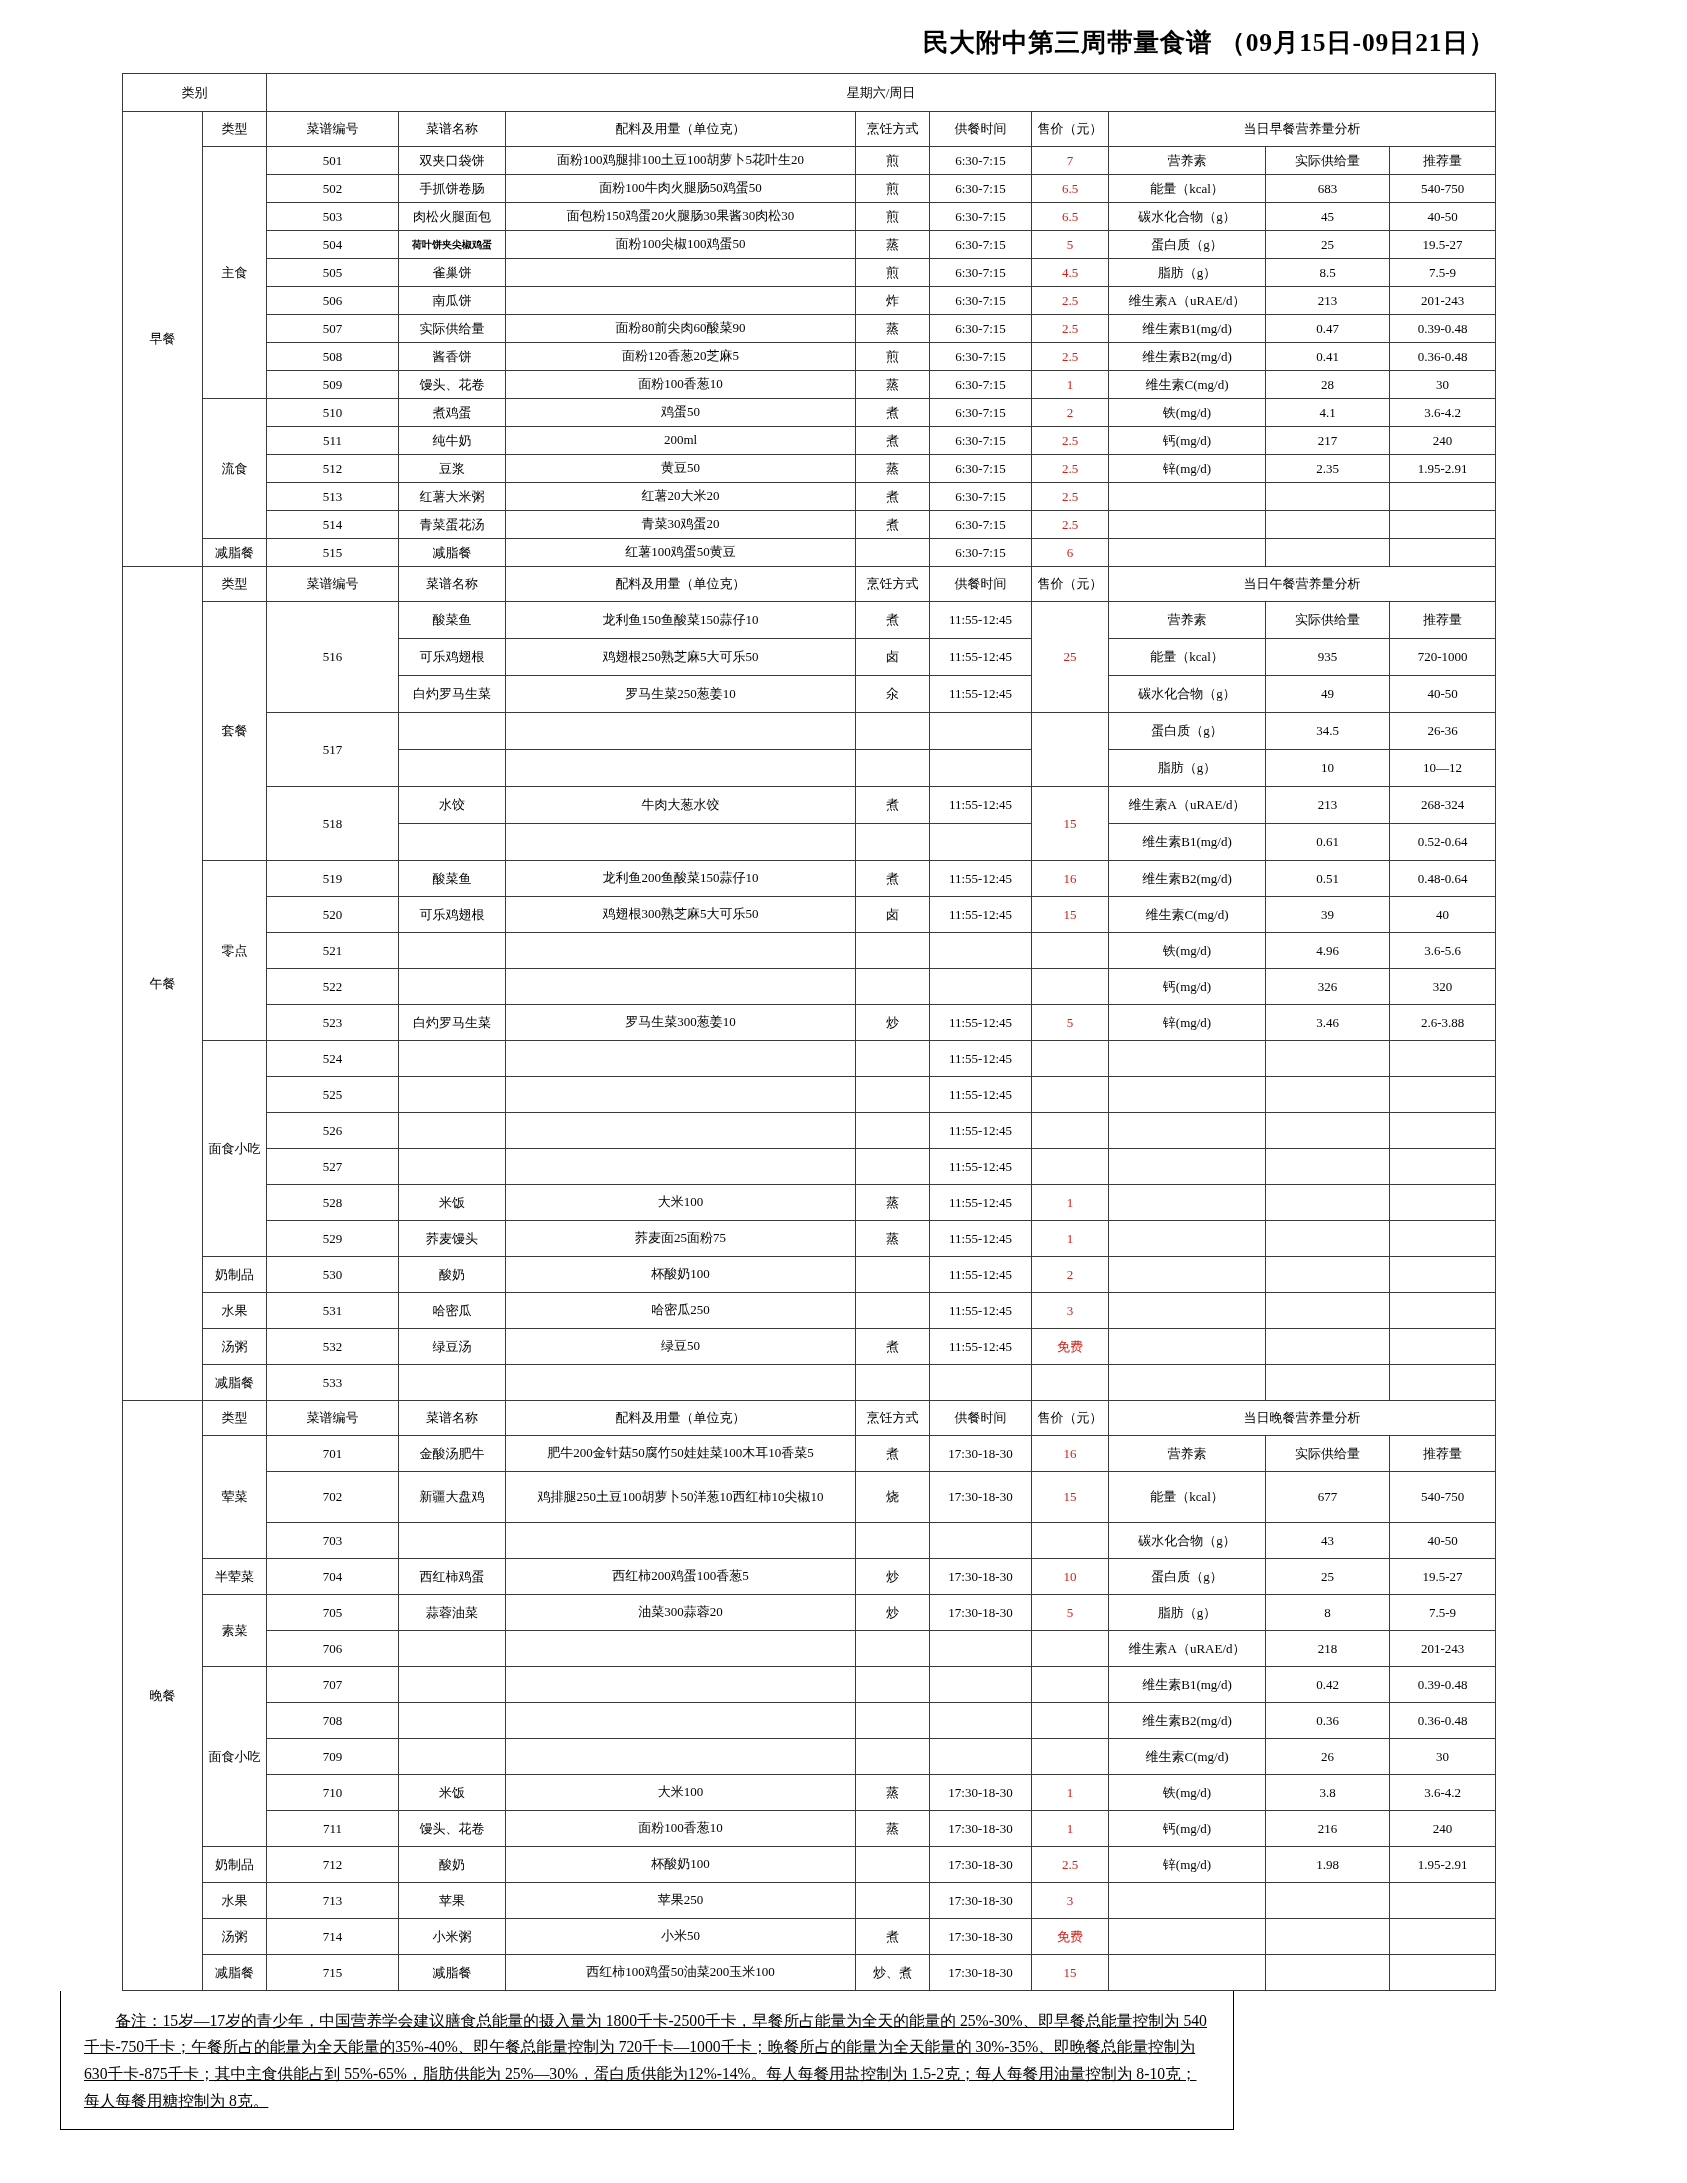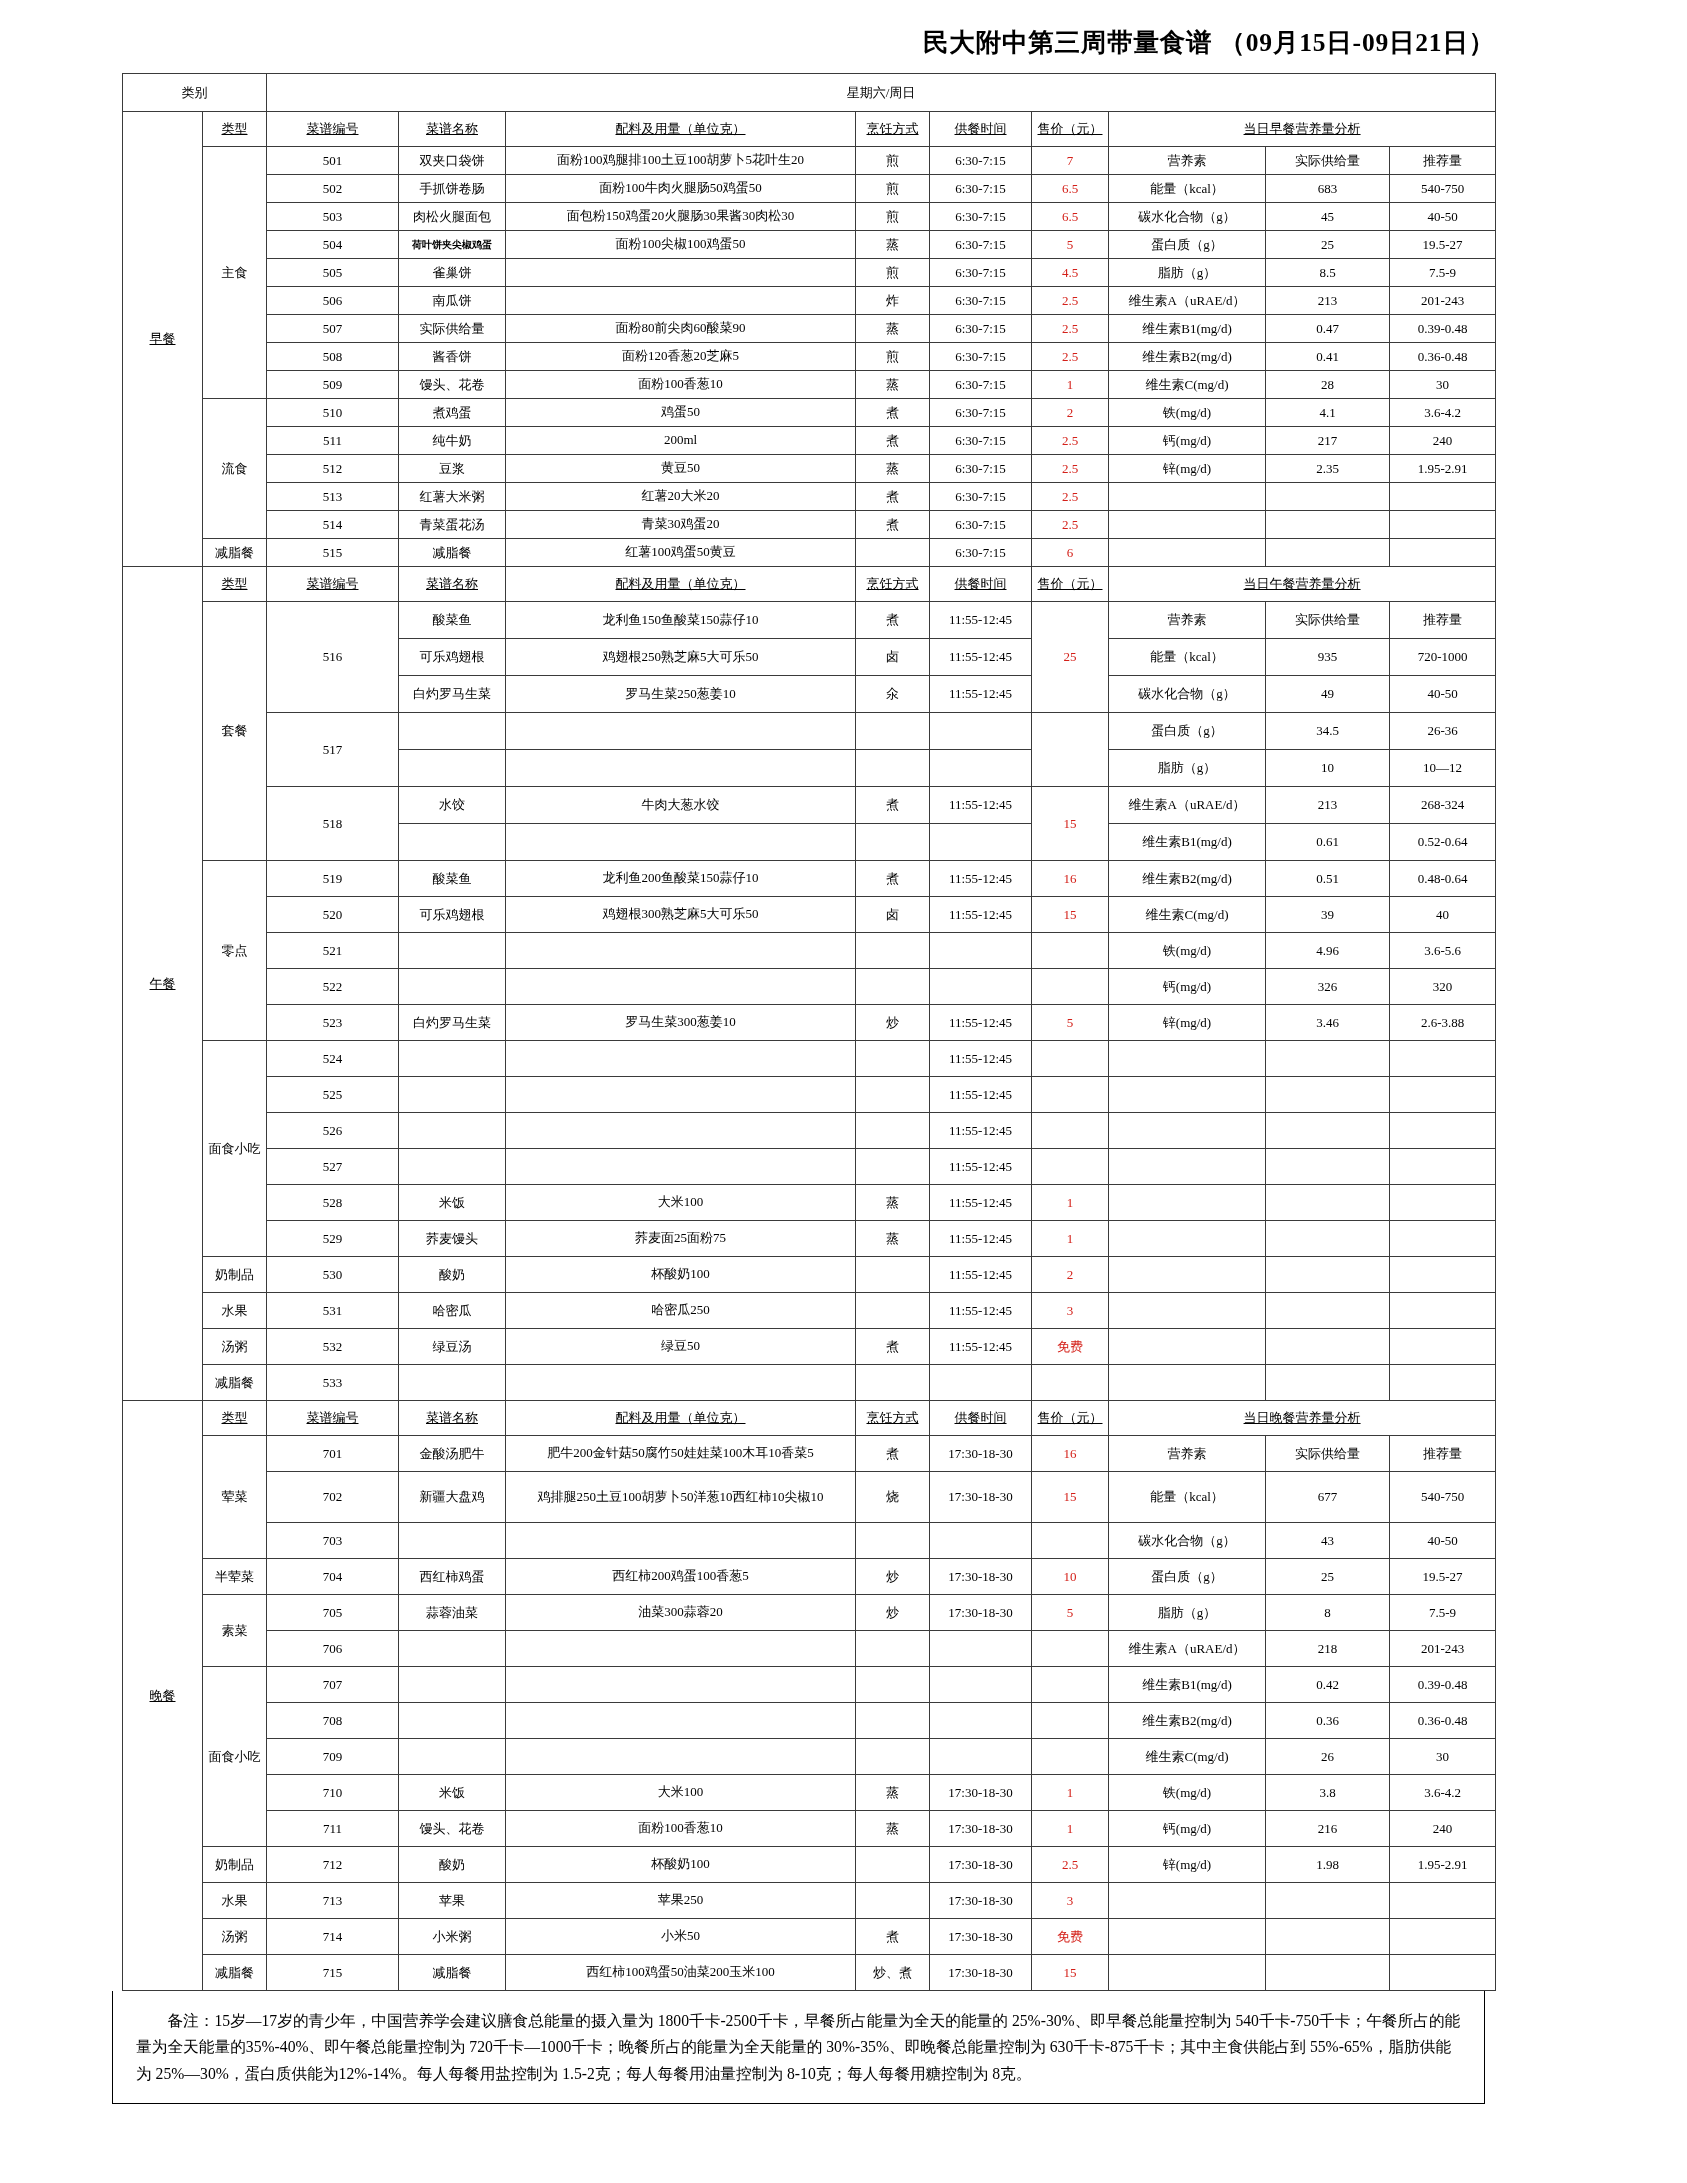--- a/index.html
+++ b/index.html
@@ -1,35 +1,35 @@
 <!DOCTYPE html>
 <html style="font-size:13px"><head>
 <meta charset="utf-8">
 <style>
   html,body{margin:0;padding:0;}
   body{width:1687px;height:2183px;background:#ffffff;font-family:"Liberation Serif","DejaVu Serif",serif;color:#000;overflow:hidden;}
   .title{margin:25px 0 13px 122px;width:1373px;text-align:right;font-size:25.5px;font-weight:700;letter-spacing:0.8px;}
   table.menu{border-collapse:collapse;table-layout:fixed;margin-left:122px;width:1373px;border:1.6px solid #000;padding-left:20px;}
   table.menu td,table.menu th{border:0.8px solid #3a3a3a;text-align:center;vertical-align:middle;padding:0 2.5px;font-size:13px;overflow:hidden;font-weight:400;}
   tr.h46{height:38px;} tr.h42{height:35px;} tr.h34{height:28px;} tr.h44{height:36px;} tr.h45{height:37px;} tr.h62{height:51px;}
-  tr.sec td{border-top:1.6px solid #000;text-decoration:underline;}
+  tr.sec td{border-top:1.6px solid #000;}
   .bold{font-weight:700;font-size:15.7px;}
   .colhdr{font-weight:700;font-size:13px;}
   .meal{font-weight:700;font-size:17.3px;}
   .type{font-weight:700;font-size:14px;}
   .code{font-size:14px;margin-left:18px;}
   .dish{font-weight:700;font-size:14px;margin-left:20px;}
   .dish.small{font-size:10px;font-weight:700;}
   .ing{font-size:12px;line-height:1.25;}
   .meth{font-size:13px;}
   .time{font-size:12.4px;}
   .price{color:#d42019;font-weight:600;font-size:14px;}
   .nlabel{font-weight:700;font-size:13px;}
   .nval{font-size:13px;}
-  .notes{box-sizing:border-box;margin-left:112px;width:1373px;border:1.6px solid #000;border-top:none;padding:16.5px 23px 15px 23px;font-size:15.7px;line-height:1.7;text-align:left;text-indent:2em;}
+  .notes{box-sizing:border-box;margin-left:60px;width:1174px;border:1.6px solid #000;border-top:none;padding:16.5px 23px 15px 23px;font-size:15.7px;line-height:1.7;text-align:left;text-indent:2em;text-decoration:underline;}
 </style>
 </head>
 <body>
 
 <div class="title">民大附中第三周带量食谱 （09月15日-09日21日）</div>
 
 <table class="menu">
   <colgroup>
     <col style="width:80px">
       <col style="width:64px">

